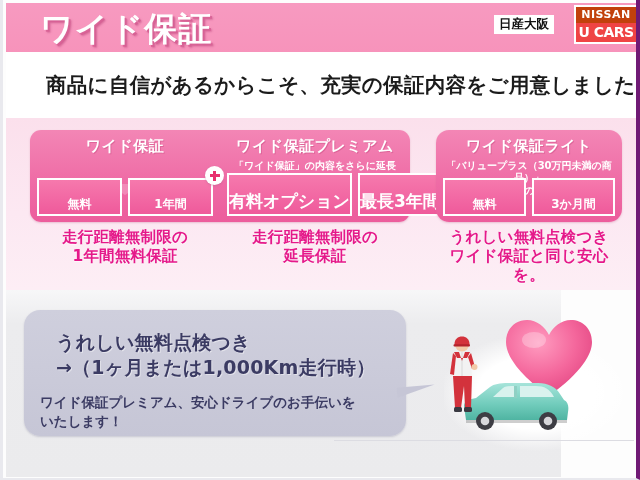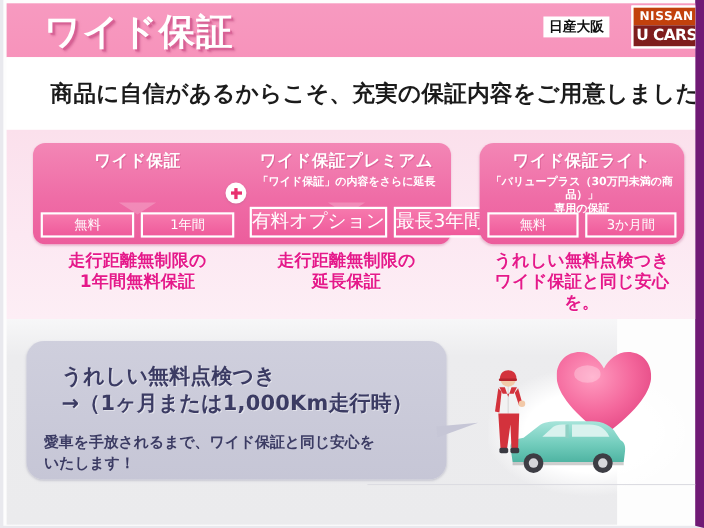--- a/index.html
+++ b/index.html
@@ -5,21 +5,21 @@
   html,body{margin:0;padding:0;}
   body{
     width:640px;height:480px;overflow:hidden;
     background:#ffffff;
     font-family:"DejaVu Sans","Liberation Sans",sans-serif;
   }
   .frame{
     position:relative;width:640px;height:480px;
     box-sizing:border-box;
     border-left:3px solid #e9e9ee;
-    border-right:8px solid #701a75;
+    border-right:4px solid #701a75;
     border-bottom:2px solid #e9e9ee;
     background:#fdfdfd;
     overflow:hidden;
   }
 
   
   .header{
     position:absolute;left:3px;top:3px;width:635px;height:49px;
     background:#f89bc0;
     background:linear-gradient(180deg,#f79ac0 0%,#f793bb 100%);
@@ -45,21 +45,21 @@
   .brand-logo{
     width:60px;border:2px solid #ffffff;background:#ffffff;
     display:block;
   }
   .brand-nissan{
     background:#c2410c;color:#ffffff;
     font-size:11px;font-weight:bold;letter-spacing:.5px;
     text-align:center;padding:2px 0 3px;line-height:1;
   }
   .brand-ucars{
-    background:#7f1d1d;color:#ffffff;
+    background:#ef4444;color:#ffffff;
     font-size:14px;font-weight:bold;letter-spacing:-.5px;
     text-align:center;padding:2px 0 3px;line-height:1;
   }
 
   
   .tagline-band{
     position:absolute;left:3px;top:52px;width:635px;height:66px;
     background:#ffffff;
     display:flex;align-items:center;
   }
@@ -118,22 +118,22 @@
   }
   .badges{
     position:absolute;left:7px;right:7px;bottom:6px;
     display:flex;gap:6px;
   }
   .badge{
     flex:1;
     border:2px solid #ffffff;
     background:#f2649f;
     background:linear-gradient(180deg,#f679ad 0%,#ef5a9b 100%);
-    color:#ffffff;font-weight:normal;font-size:12px;
-    line-height:1;padding:3px 0 4px;text-align:center;
+    color:#ffffff;font-weight:bold;font-size:12px;
+    line-height:1;padding:18px 0 4px;text-align:center;
     white-space:nowrap;
   }
   .badge.small{ font-size:17px; }
 
   .plus-icon{
     position:absolute;left:199px;top:36px;
     width:19px;height:19px;border-radius:50%;
     background:#ffffff;
     box-shadow:0 1px 2px rgba(180,100,140,.45);
     z-index:5;
@@ -285,21 +285,21 @@
 ワイド保証と同じ安心を。</div>
     </div>
 
   </div>
 
   <div class="bottom">
 
     <div class="bubble">
       <div class="bubble-head">うれしい無料点検つき
 →（1ヶ月または1,000Km走行時）</div>
-      <div class="bubble-body">愛車を手放されるまで、ワイド保証と同じ安心を
+      <div class="bubble-body">ワイド保証プレミアム、安心ドライブのお手伝いを
 いたします！</div>
     </div>
     <div class="bubble-tail"></div>
 
     <div class="illus">
       <div class="illus-plate"></div>
 
       <svg class="heart" viewBox="0 0 86 78">
         <defs>
           <radialGradient id="hg" cx="38%" cy="30%" r="78%">

